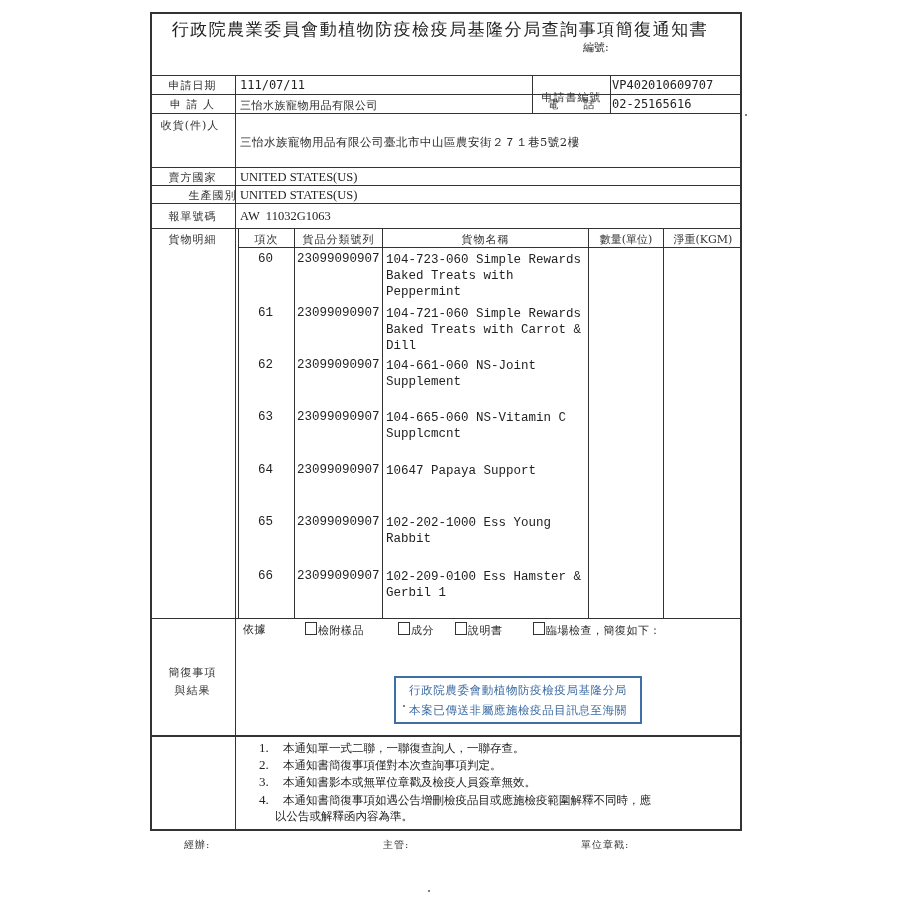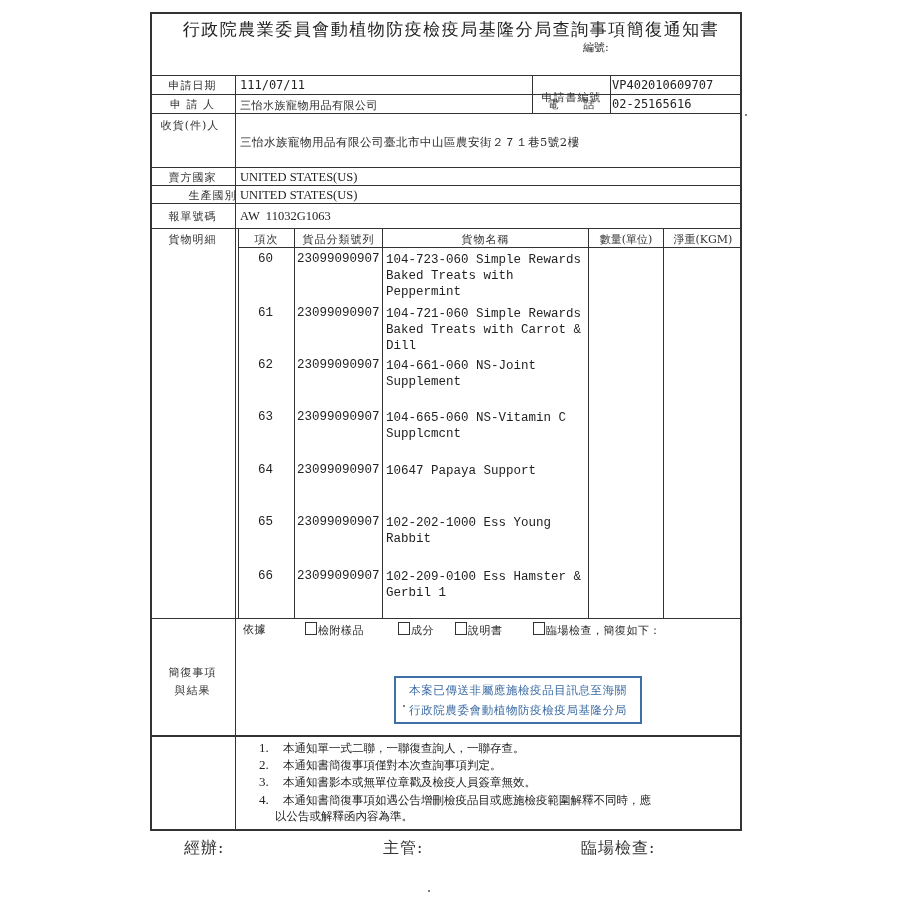--- a/index.html
+++ b/index.html
@@ -1,38 +1,38 @@
 <!DOCTYPE html>
 <html><head>
 <meta charset="utf-8">
 <style>
   html, body { margin:0; padding:0; background:#ffffff; }
   body { width:898px; height:898px; position:relative; overflow:hidden;
          font-family:"DejaVu Serif", "Liberation Serif", serif; color:#2a2a2a; }
   .frame { position:absolute; left:150px; top:12px; width:592px; height:819px;
            border:2px solid #333; box-sizing:border-box; }
   .title { position:absolute; left:150px; top:18px; width:580px; text-align:center;
-           font-size:17px; letter-spacing:1.5px; color:#222;margin-left:11px; }
+           font-size:17px; letter-spacing:1.5px; color:#222; }
   .serial { position:absolute; left:583px; top:40px; font-size:11px; color:#333; }
   .hline { position:absolute; height:0; border-top:1.5px solid #333; }
   .vline { position:absolute; width:0; border-left:1.5px solid #333; }
   .lbl { position:absolute; font-size:11px; color:#333; text-align:center; letter-spacing:1px; }
   .val { position:absolute; font-family:"DejaVu Sans Mono","Liberation Mono",monospace;
          font-size:12px; color:#222; white-space:nowrap; }
   .zh { position:absolute; font-size:11px; color:#2a2a2a; white-space:nowrap; letter-spacing:0.5px; }
   .cell-num { position:absolute; font-family:"Liberation Mono","DejaVu Sans Mono",monospace; font-size:12.5px; color:#222; }
   .cell-name { position:absolute; font-family:"Liberation Mono","DejaVu Sans Mono",monospace;
                font-size:12.5px; color:#222; line-height:16px; width:205px; white-space:pre-line; }
   .chk { display:inline-block; width:10px; height:11px; border:1px solid #333; vertical-align:-1px; margin-right:1px; }
   .stamp { position:absolute; left:394px; top:676px; width:248px; height:48px;
            border:2px solid #3f6fa6; box-sizing:border-box; color:#3a6aa3;
            font-size:11.5px; text-align:center; line-height:20px; padding-top:2px; letter-spacing:0.6px; }
   .note { position:absolute; left:259px; font-size:11.5px; color:#222; white-space:nowrap; }
   .note .n { display:inline-block; width:24px; font-family:"Liberation Serif",serif; font-size:13px; }
-  .footer { position:absolute; top:838px; font-size:16px; color:#333; letter-spacing:1px; }
+  .footer { position:absolute; top:838px; font-size:10px; color:#333; letter-spacing:1px; }
   .dot { position:absolute; width:2px; height:2px; background:#555; border-radius:1px; }
 </style>
 </head>
 <body>
 
 <div class="frame"></div>
 <div class="title">行政院農業委員會動植物防疫檢疫局基隆分局查詢事項簡復通知書</div>
 <div class="serial">編號:</div>
 
 <div class="hline" style="left:150px;top:75px;width:592px;"></div>
@@ -139,37 +139,37 @@
   <span class="chk"></span><span>成分</span>
 </div>
 <div class="zh" style="left:455px;top:622px;">
   <span class="chk"></span><span>說明書</span>
 </div>
 <div class="zh" style="left:533px;top:622px;">
   <span class="chk"></span><span>臨場檢查，簡復如下：</span>
 </div>
 
 <div class="stamp">
+  <div>行政院農委會動植物防疫檢疫局基隆分局</div>
   <div>本案已傳送非屬應施檢疫品目訊息至海關</div>
-  <div>行政院農委會動植物防疫檢疫局基隆分局</div>
 </div>
 
 <div class="note" style="top:740px;">
   <span class="n">1.</span><span>本通知單一式二聯，一聯復查詢人，一聯存查。</span>
 </div>
 <div class="note" style="top:757px;">
   <span class="n">2.</span><span>本通知書簡復事項僅對本次查詢事項判定。</span>
 </div>
 <div class="note" style="top:774px;">
   <span class="n">3.</span><span>本通知書影本或無單位章戳及檢疫人員簽章無效。</span>
 </div>
 <div class="note" style="top:792px;">
   <span class="n">4.</span><span>本通知書簡復事項如遇公告增刪檢疫品目或應施檢疫範圍解釋不同時，應</span>
 </div>
 <div class="note" style="top:809px;left:275px;">以公告或解釋函內容為準。</div>
 
 <div class="footer" style="left:184px;">經辦:</div>
 <div class="footer" style="left:383px;">主管:</div>
-<div class="footer" style="left:581px;">臨場檢查:</div>
+<div class="footer" style="left:581px;">單位章戳:</div>
 
 <div class="dot" style="left:745px;top:114px;"></div>
 <div class="dot" style="left:428px;top:890px;"></div>
 <div class="dot" style="left:403px;top:705px;"></div>
 
 </body></html>

